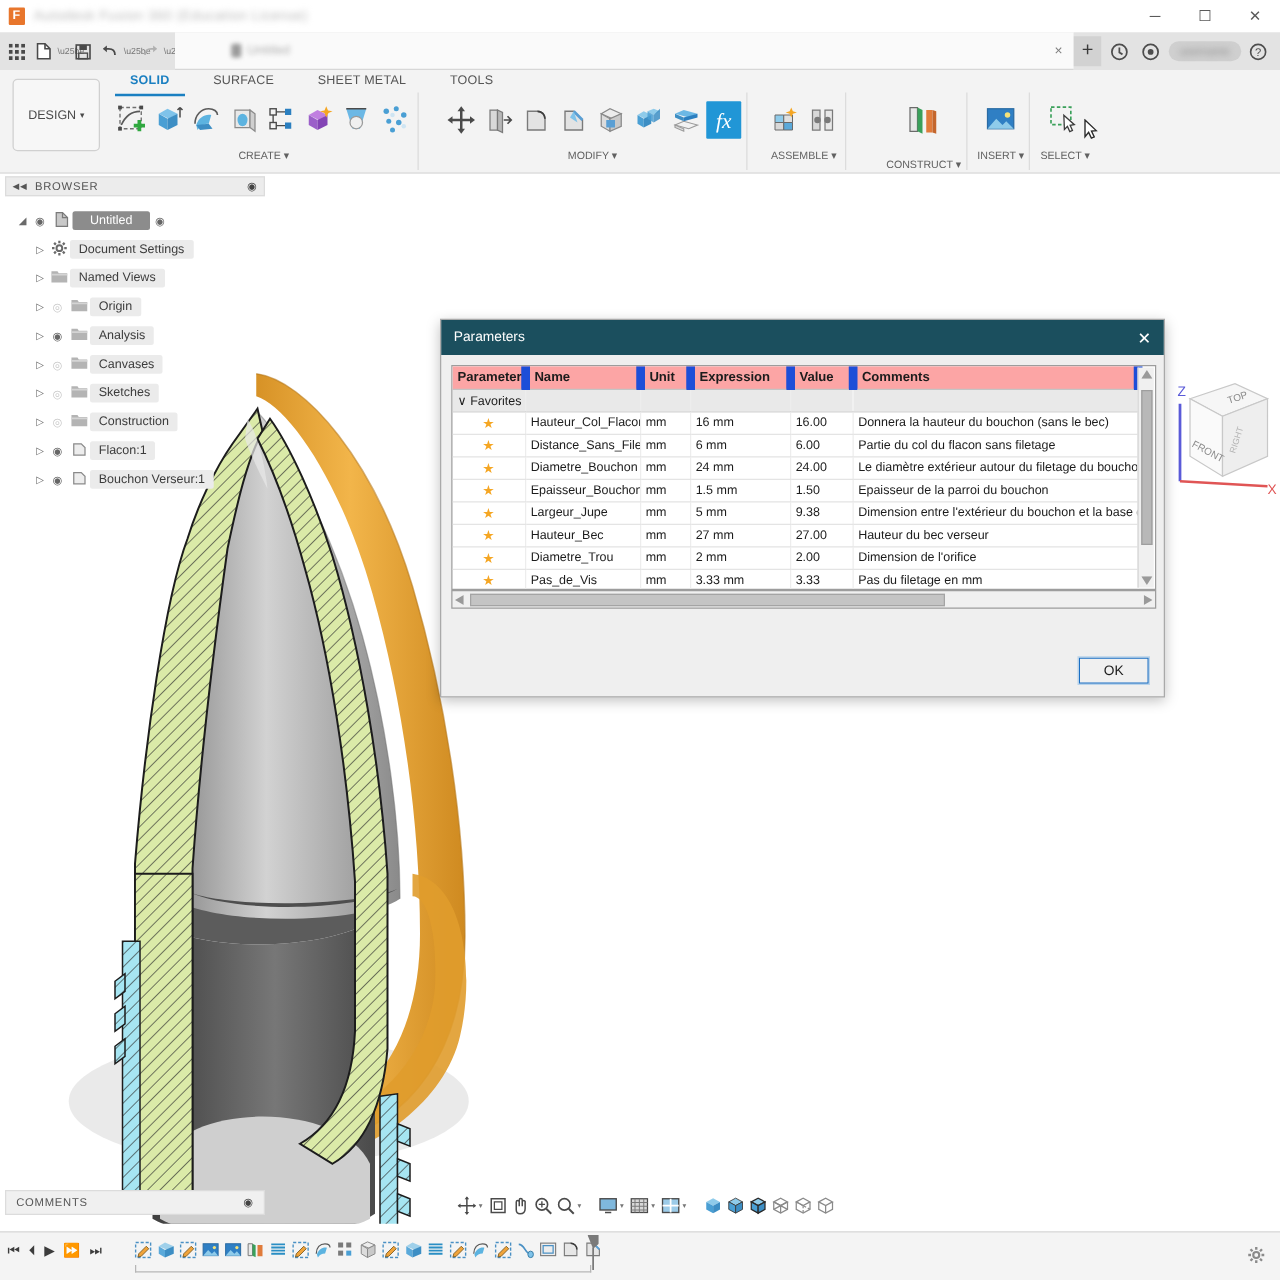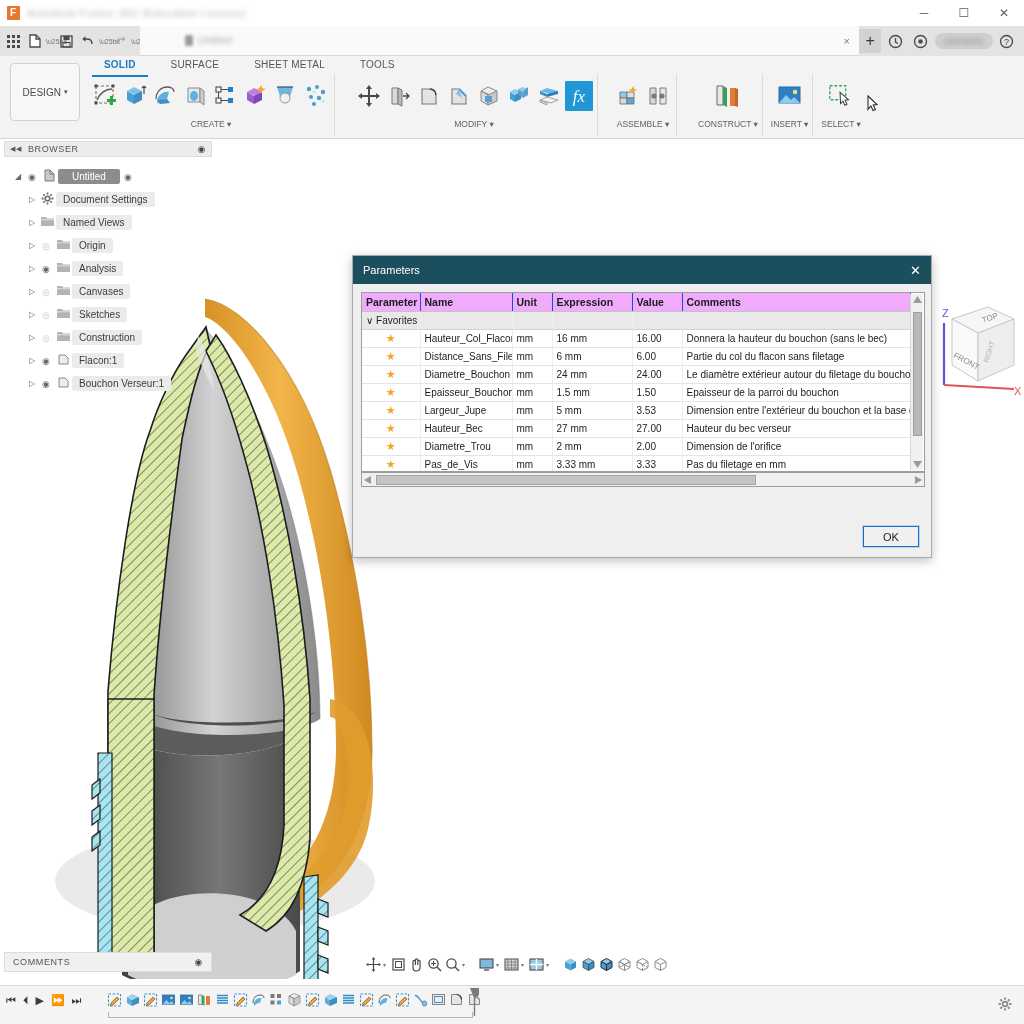--- a/index.html
+++ b/index.html
@@ -176,22 +176,22 @@
     font-size:11px;
   }
   .dlg-hdr .x { margin-left:auto; font-size:13px; }
   .grid-wrap {
     position:absolute; left:8px; top:36px; width:564px; height:180px;
     border:1px solid #9d9d9d; background:#fff; overflow:hidden;
   }
   table.pg { border-collapse:collapse; width:548px; table-layout:fixed; }
   table.pg th {
     font-size:10.5px; font-weight:bold; text-align:left; color:#1c1c1c;
-    padding:3px 4px; border-bottom:1px solid #c4c4c4; border-right:1px solid #1d4ed8;
-    background:#f0abfc;
+    padding:3px 4px; border-bottom:1px solid #c4c4c4; border-right:7px solid #1d4ed8;
+    background:#fca5a5;
   }
   table.pg td {
     font-size:10px; padding:2px 4px; color:#1c1c1c;
     border-bottom:1px solid #e4e4e4; border-right:1px solid #ededed;
     height:18px; white-space:nowrap; overflow:hidden;
   }
   tr.grp td { background:#e9e9e9; border-bottom:1px solid #d2d2d2; }
   .star { color:#f5a623; font-size:11px; }
   .vscroll {
     position:absolute; right:1px; top:1px; width:13px; bottom:1px; background:#f0f0f0;
@@ -495,21 +495,21 @@
             <path d="M4 4h6v16H4z" fill="#d8d8d8" stroke="#7a7a7a" stroke-width="1"></path>
             <circle cx="8" cy="12" r="2.6" fill="#7a7a7a"></circle>
             <path d="M14 4h6v16h-6z" fill="#e8e8e8" stroke="#7a7a7a" stroke-width="1"></path>
             <circle cx="16" cy="12" r="2.6" fill="#7a7a7a"></circle>
           </svg>
         </div>
       </div>
       <div class="plabel">ASSEMBLE ▾</div>
     </div>
 
-    <div class="panel" style="margin-left:17px;">
+    <div class="panel" style="margin-left:28px;justify-content:space-between;">
       <div class="icons">
         <div class="ic" style="width:34px;">
           <svg width="30" height="26" viewBox="0 0 30 26">
             <path d="M4 3h6v19H4z" fill="#e8e8e8" stroke="#6a6a6a" stroke-width="1"></path>
             <path d="M10 3l4 2v19l-4-2z" fill="#3aa05a"></path>
             <path d="M17 5h5v18h-5z" fill="#e07b3a"></path>
             <path d="M22 5l3 1v18l-3-1z" fill="#c4662c"></path>
           </svg>
         </div>
       </div>
@@ -1128,21 +1128,21 @@
             <td>mm</td>
             <td>1.5 mm</td>
             <td>1.50</td>
             <td>Epaisseur de la parroi du bouchon</td>
           </tr>
           <tr>
             <td style="text-align:center"><span class="star">★</span></td>
             <td>Largeur_Jupe</td>
             <td>mm</td>
             <td>5 mm</td>
-            <td>3.53</td>
+            <td>9.38</td>
             <td>Dimension entre l'extérieur du bouchon et la base du bec verseur</td>
           </tr>
           <tr>
             <td style="text-align:center"><span class="star">★</span></td>
             <td>Hauteur_Bec</td>
             <td>mm</td>
             <td>27 mm</td>
             <td>27.00</td>
             <td>Hauteur du bec verseur</td>
           </tr>

